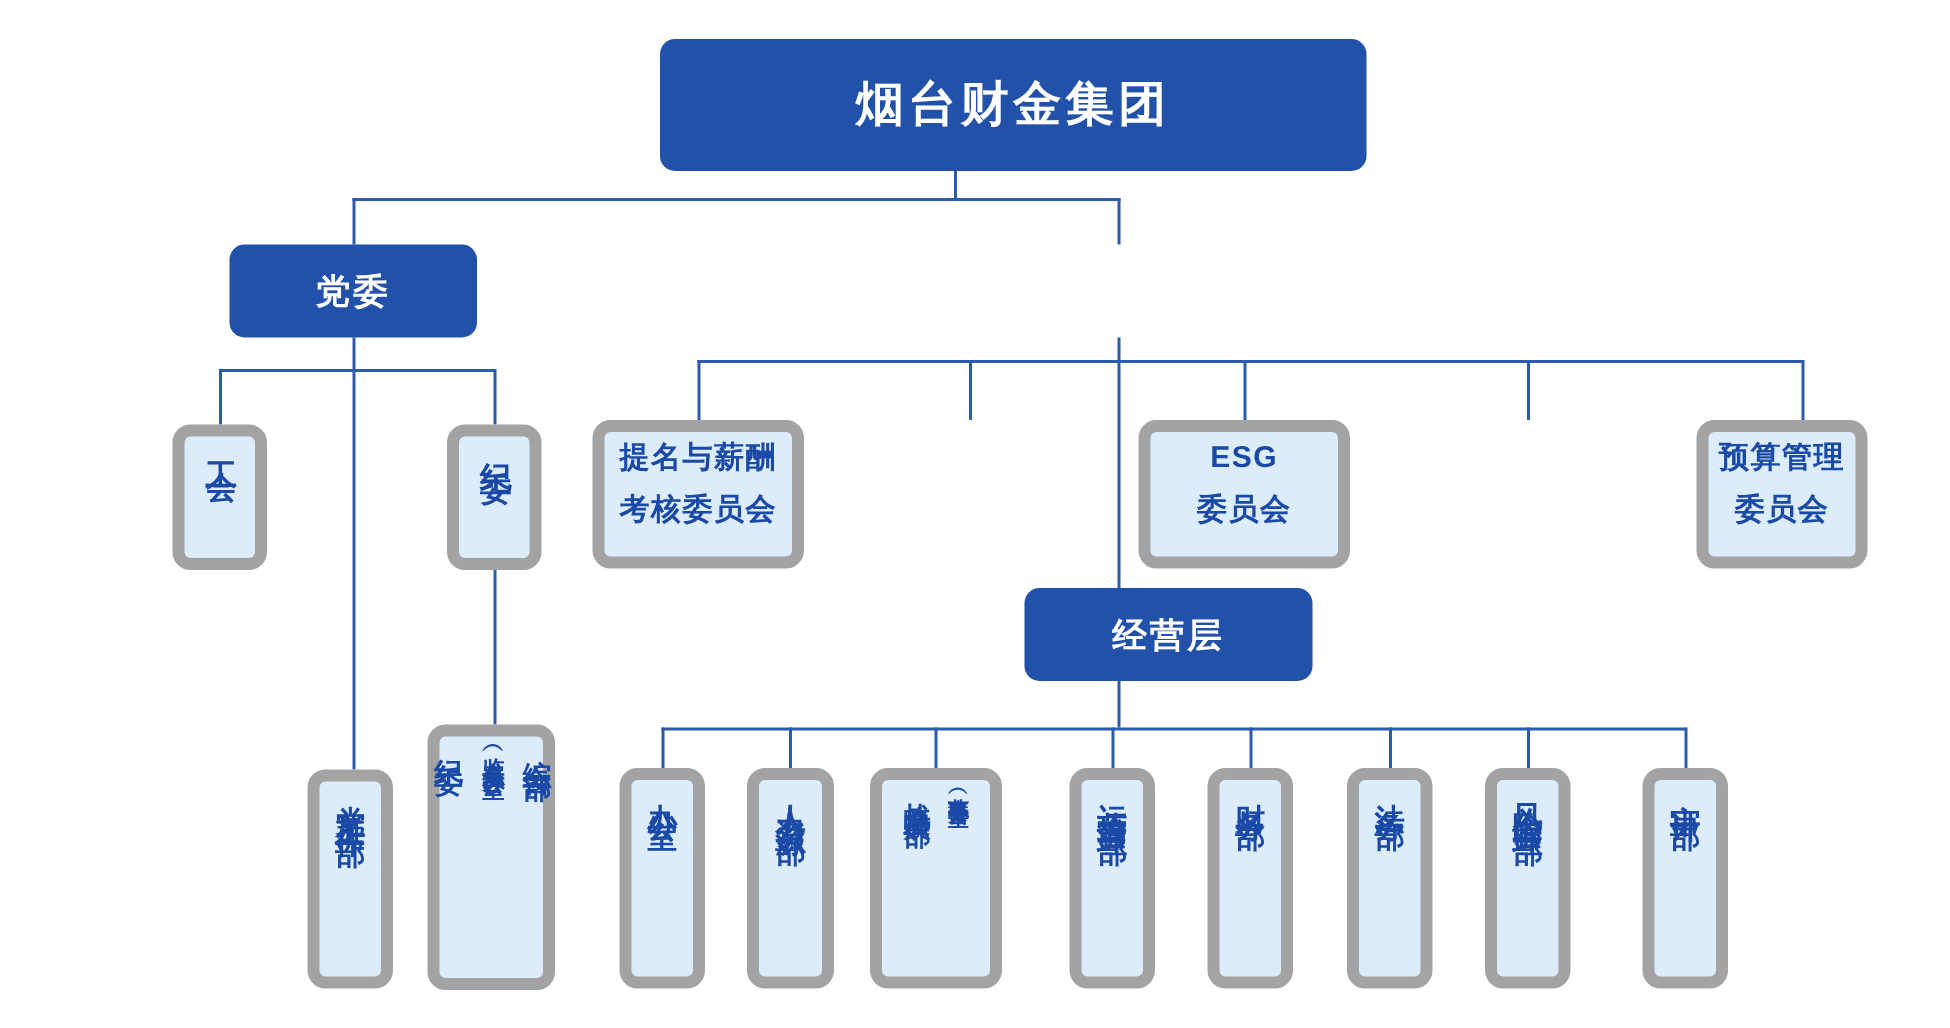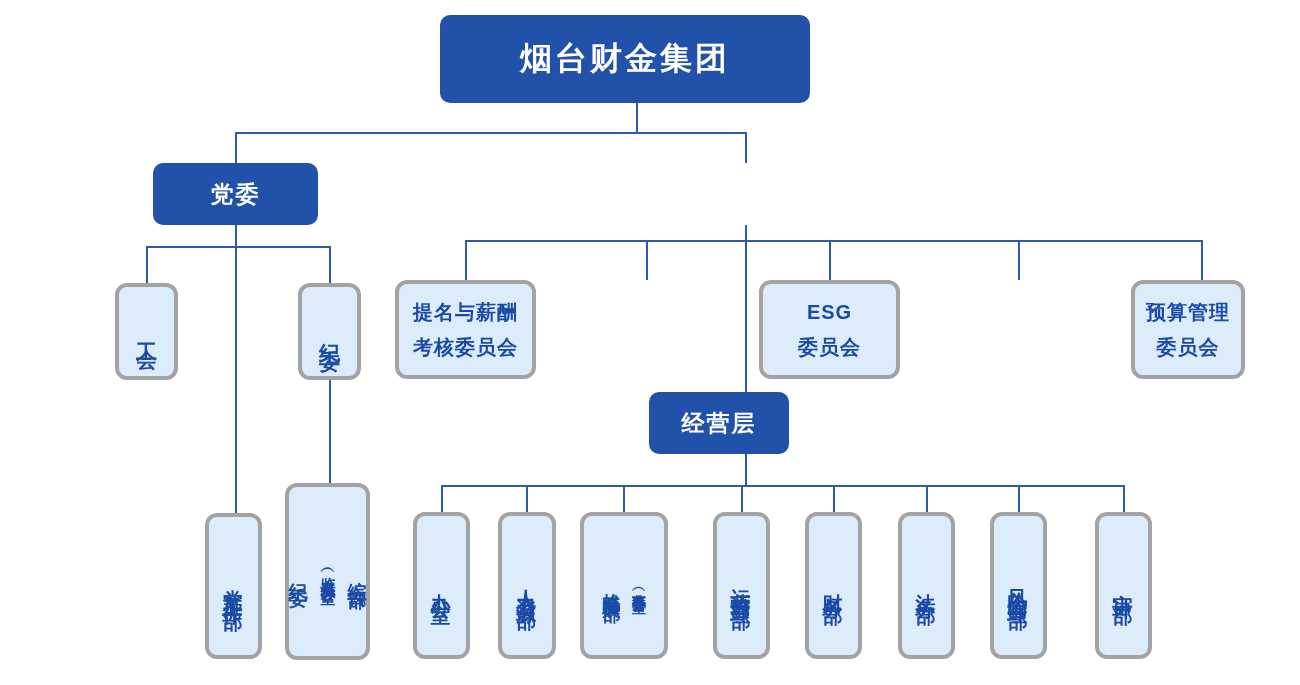--- a/index.html
+++ b/index.html
@@ -9,22 +9,22 @@
   }
   .line{position:absolute;background:#2d5bac;}
   .line-h{height:2px;}
   .line-v{width:2px;}
   .box-dark{
     position:absolute;background:#2151a8;color:#ffffff;border-radius:10px;
     display:flex;align-items:center;justify-content:center;
     font-weight:700;letter-spacing:2px;box-sizing:border-box;
   }
   .box-light{
-    position:absolute;background:#dcecfb;border:4px solid #a3a3a3;border-radius:12px;
-    color:#1a4aa6;display:flex;align-items:center;justify-content:center;
+    position:absolute;background:#dcecfb;border:8px solid #a3a3a3;border-radius:12px;
+    color:#1a4aa6;display:flex;align-items:flex-start;justify-content:center;
     font-weight:600;box-sizing:border-box;
   }
   .hbox span{white-space:pre-line;text-align:center;line-height:35px;font-size:20px;letter-spacing:1px;}
   .vtext{writing-mode:vertical-lr;white-space:pre-line;text-align:center;}
   .v20{font-size:20px;letter-spacing:5px;}
   .v21{font-size:21px;letter-spacing:6px;}
   .cols{gap:7px;}
   .col-main{writing-mode:vertical-lr;font-size:19px;letter-spacing:4px;}
   .col-sub{writing-mode:vertical-lr;font-size:15px;letter-spacing:2px;}
   .col-name{writing-mode:vertical-lr;font-size:18px;letter-spacing:3px;}
@@ -60,21 +60,21 @@
   <div class="line line-h" style="left:441px;top:485px;width:683px"></div>
   <div class="line line-v" style="left:441px;top:485px;height:27px"></div>
   <div class="line line-v" style="left:526px;top:485px;height:27px"></div>
   <div class="line line-v" style="left:623px;top:485px;height:27px"></div>
   <div class="line line-v" style="left:741px;top:485px;height:27px"></div>
   <div class="line line-v" style="left:833px;top:485px;height:27px"></div>
   <div class="line line-v" style="left:926px;top:485px;height:27px"></div>
   <div class="line line-v" style="left:1018px;top:485px;height:27px"></div>
   <div class="line line-v" style="left:1123px;top:485px;height:27px"></div>
 
-  <div class="box-dark" style="left:440px;top:15px;width:370px;height:88px">
+  <div class="box-dark" style="left:440px;top:26px;width:471px;height:88px">
     <span class="root-label">烟台财金集团</span>
   </div>
 
   <div class="box-dark" style="left:153px;top:163px;width:165px;height:62px">
     <span class="hdr-label">党委</span>
   </div>
 
   <div class="box-light" style="left:115px;top:283px;width:63px;height:97px">
     <span class="vtext v21">工会</span>
   </div>
@@ -96,21 +96,21 @@
   </div>
   <div class="box-light hbox" style="left:759px;top:280px;width:141px;height:99px">
     <span>ESG
 委员会</span>
   </div>
   <div class="box-light hbox" style="left:1131px;top:280px;width:114px;height:99px">
     <span>预算管理
 委员会</span>
   </div>
 
-  <div class="box-dark" style="left:649px;top:392px;width:140px;height:62px">
+  <div class="box-dark" style="left:683px;top:392px;width:192px;height:62px">
     <span class="hdr-label">经营层</span>
   </div>
 
   <div class="box-light" style="left:413px;top:512px;width:57px;height:147px">
     <span class="vtext v20">办公室</span>
   </div>
   <div class="box-light" style="left:498px;top:512px;width:58px;height:147px">
     <span class="vtext v20">人力资源部</span>
   </div>
   <div class="box-light cols" style="left:580px;top:512px;width:88px;height:147px">

